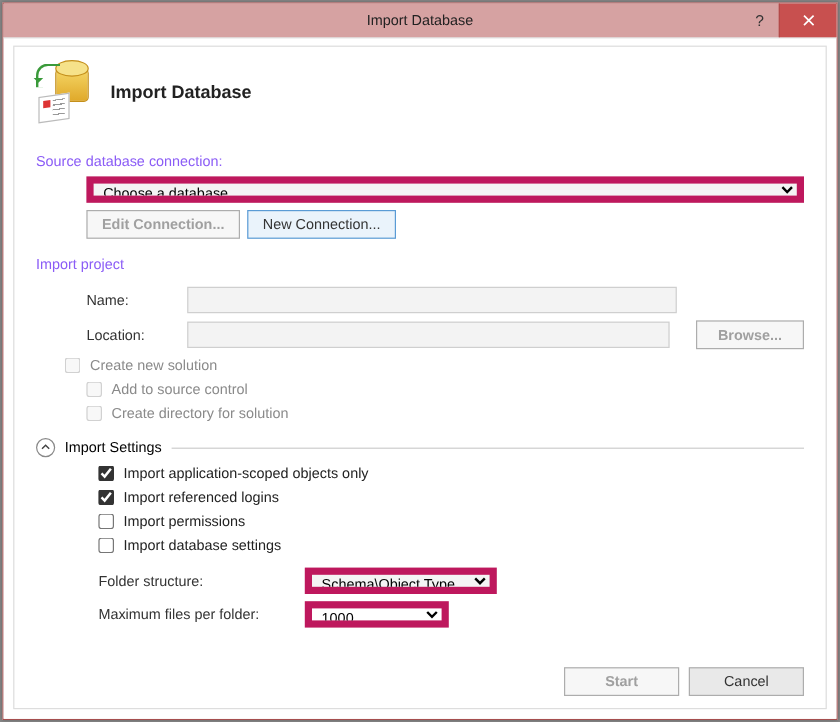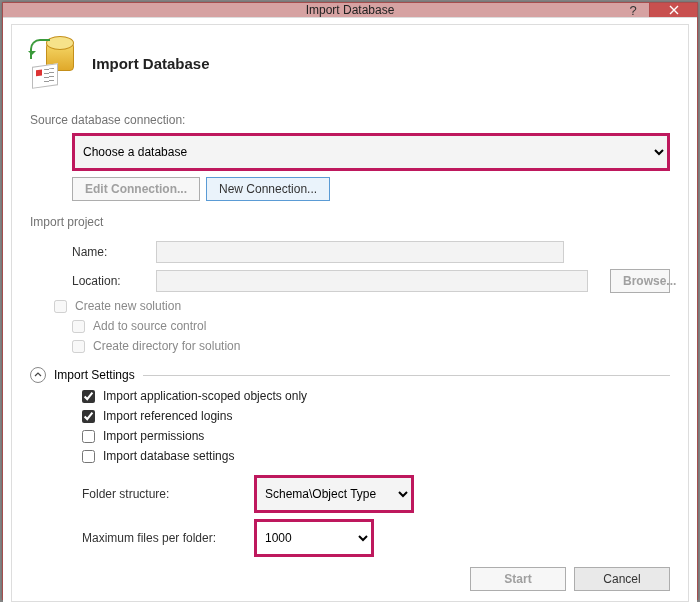--- a/index.html
+++ b/index.html
@@ -111,27 +111,27 @@
     content:""; position:absolute; left:3px; top:3px; width:6px; height:6px; background:#d33;
   }
   .db-icon .sheet::after{
     content:""; position:absolute; left:11px; top:3px; right:3px; bottom:3px;
     background: repeating-linear-gradient(#999 0 1px, transparent 1px 4px);
   }
   h1 {
     font-size: 15px; font-weight: bold; margin: 0; color:#222;
   }
   .section-label {
-    font-size: 12px; color:#737373; margin: 8px 0 6px 0;
+    font-size: 12px; color:#8b5cf6; margin: 8px 0 6px 0;
   }
   .indent { padding-left: 42px; }
   select.combo, .textbox {
     width: 100%;
-    height: 38px;
-    border: 3px solid #be185d;
+    height: 22px;
+    border: 6px solid #be185d;
     background: #fff;
     font: inherit;
     padding: 0 4px;
   }
   select.combo { background: #f4f4f4; }
   .btn {
     height: 24px;
     border: 1px solid #adadad;
     background: #f7f7f7;
     font: inherit;
@@ -210,21 +210,21 @@
       <div class="section-label" style="margin-top:14px">Import project</div>
       <div class="indent">
         <div class="form-row">
           <span class="lab">Name:</span>
           <input class="textbox readonly" style="flex: 1 1 0%;" readonly="" value="">
           <span style="width:84px"></span>
         </div>
         <div class="form-row">
           <span class="lab">Location:</span>
           <input class="textbox readonly" style="flex: 1 1 0%;" readonly="" value="">
-          <button class="btn disabled" style="width:60px">Browse...</button>
+          <button class="btn disabled" style="width:90px">Browse...</button>
         </div>
         <label class="chk disabled" style="margin-left:-18px">
           <input type="checkbox" disabled="" style="">
           <span>Create new solution</span>
         </label>
         <label class="chk disabled">
           <input type="checkbox" disabled="" style="">
           <span>Add to source control</span>
         </label>
         <label class="chk disabled">

